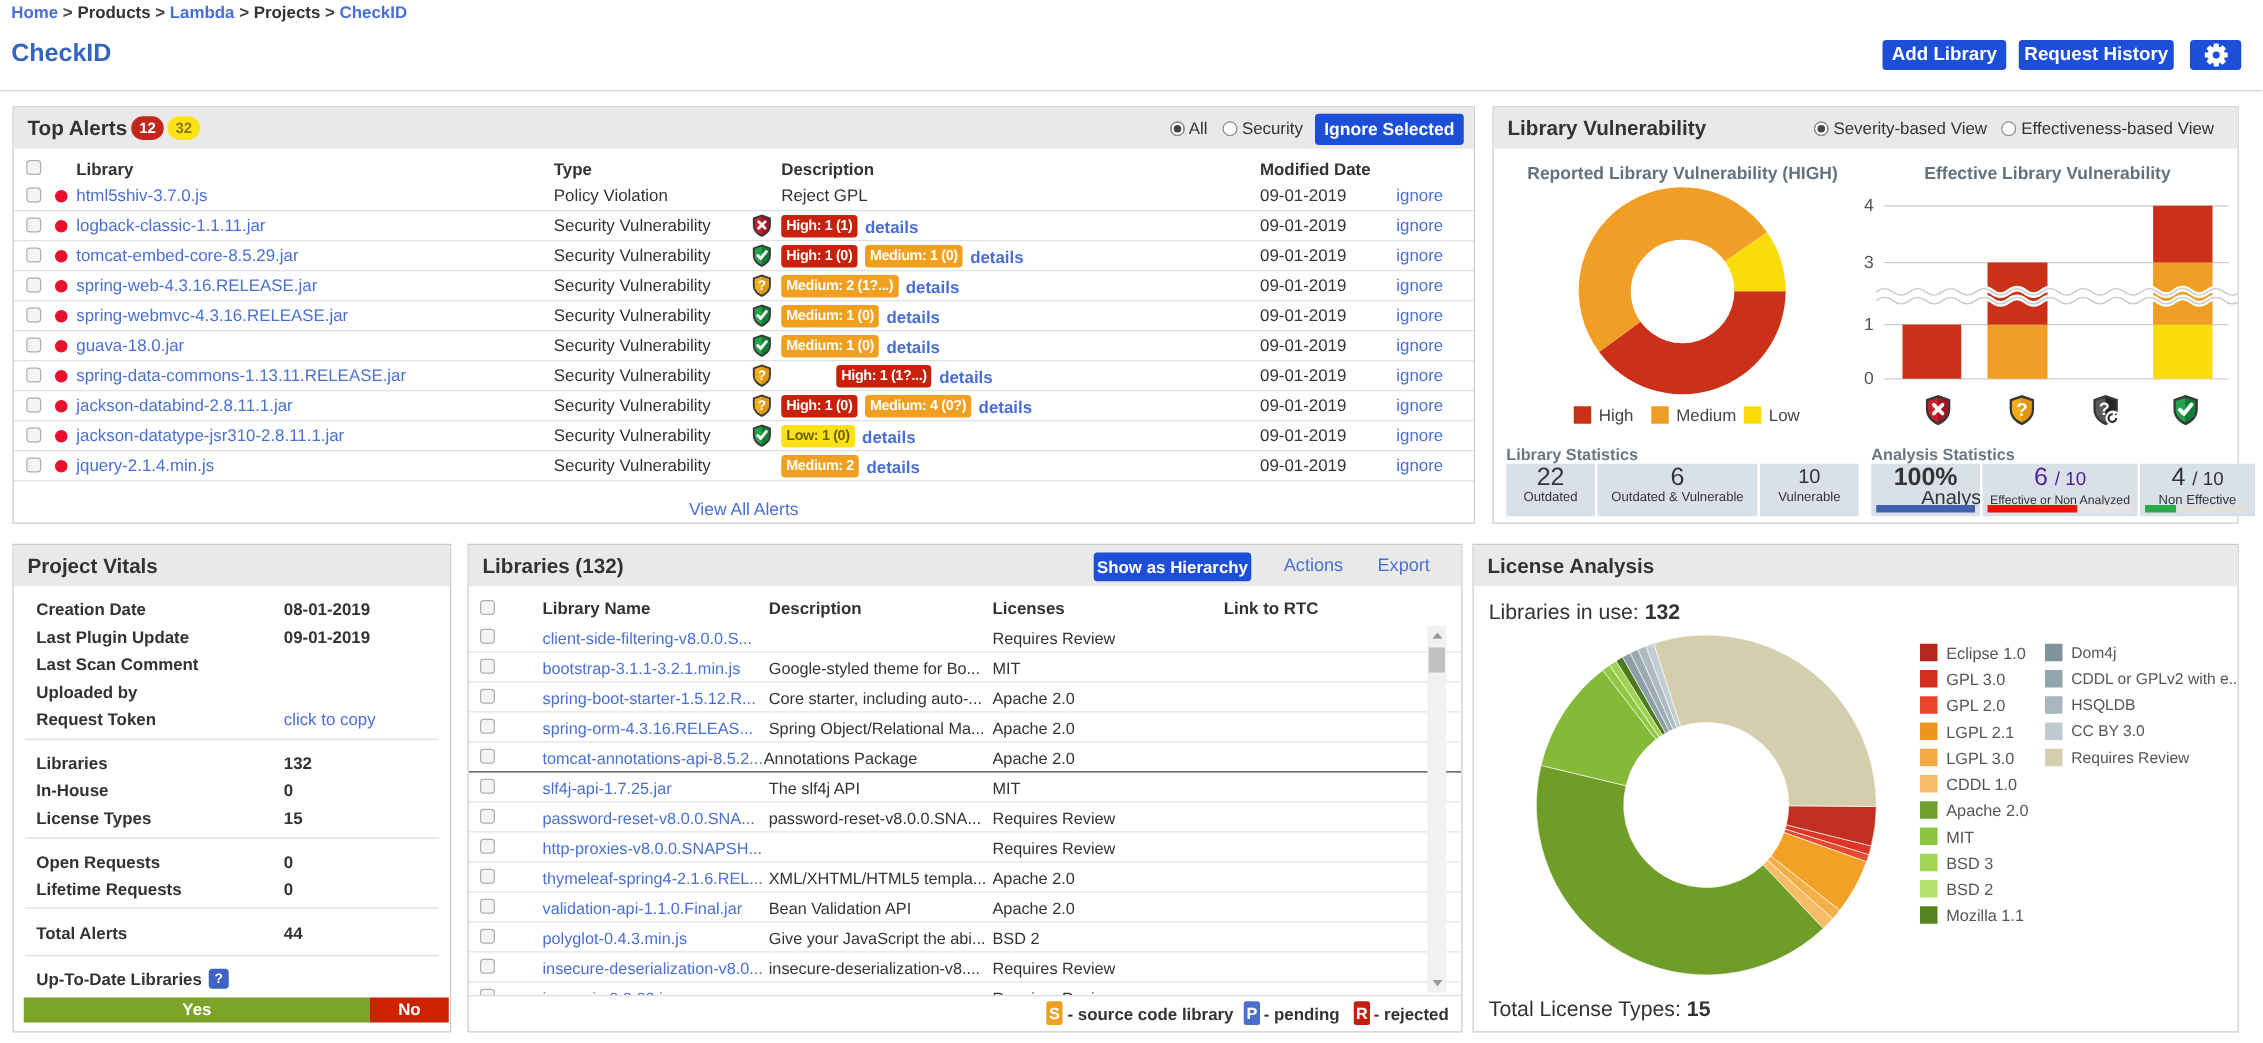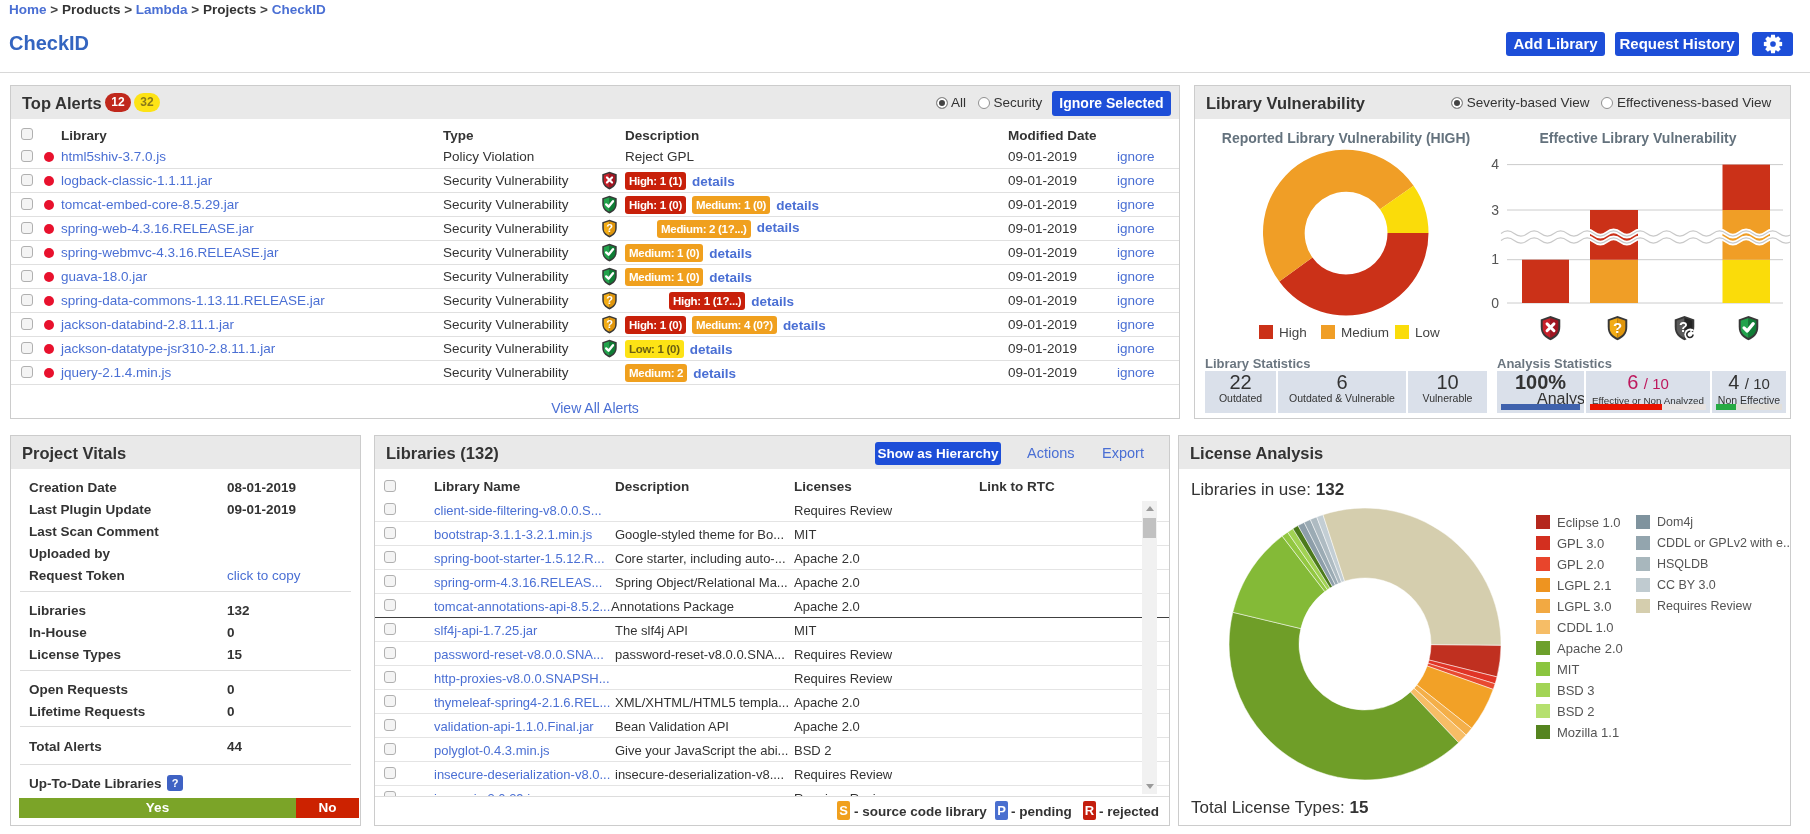--- a/index.html
+++ b/index.html
@@ -124,21 +124,21 @@
                 <path d="M10 2.4 L17 4.8 V10.2 C17 14.9 14.1 17.8 10 19.6 C5.9 17.8 3 14.9 3 10.2 V4.8 Z"></path>
               </clipPath>
             </defs>
             <path d="M10 .6 L18.5 3.6 V10.2 C18.5 16 15 19.5 10 21.6 C5 19.5 1.5 16 1.5 10.2 V3.6 Z" fill="#383838"></path>
             <g clip-path="url(#sh3)">
               <rect x="0" y="0" width="10" height="22" fill="#f3ac15"></rect>
               <rect x="10" y="0" width="10" height="22" fill="#e0960c"></rect>
             </g>
             <text x="10" y="15" text-anchor="middle" font-size="13" font-weight="bold" fill="#fff" font-family="Liberation Sans">?</text>
           </svg></span>
-        <span style="position:absolute;left:614px;top:3px;white-space:nowrap;display:flex;gap:6px;align-items:flex-start;margin-left:32px;">
+        <span style="position:absolute;left:614px;top:3px;white-space:nowrap;display:flex;gap:6px;align-items:center;">
           <span class="badge b-org">Medium: 2 (1?...)</span>
           <a class="blue" style="font-size:13.5px;font-weight:bold;">details</a>
         </span>
         <span style="position:absolute;left:997px;top:4px;font-size:13.5px;color:#333;">09-01-2019</span>
         <a class="blue" style="position:absolute;left:1106px;top:4px;font-size:13.5px;">ignore</a>
       </div>
 <div style="position:relative;height:24px;border-bottom:1px solid #e0e0e0;">
         <span class="chk" style="position:absolute;left:10px;top:5px;"></span>
         <span style="position:absolute;left:33px;top:7px;width:10px;height:10px;border-radius:50%;background:#e8112d;"></span>
         <a class="blue" style="position:absolute;left:50px;top:4px;font-size:13.5px;">spring-webmvc-4.3.16.RELEASE.jar</a>
@@ -375,34 +375,34 @@
       <div style="position:absolute;left:302px;top:270px;font-size:13px;font-weight:bold;color:#6b7680;">Analysis Statistics</div>
       <div style="position:absolute;left:10px;top:285px;width:71px;height:42px;background:#dae0ea;text-align:center;">
         <div style="font-size:20px;color:#333;margin-top:1px;line-height:20px;">22</div>
         <div style="font-size:10.5px;line-height:11px;color:#333;margin-top:1px;white-space:nowrap;overflow:hidden;">Outdated</div>
       </div>
       <div style="position:absolute;left:83px;top:285px;width:128px;height:42px;background:#dae0ea;text-align:center;">
         <div style="font-size:20px;color:#333;margin-top:1px;line-height:20px;">6</div>
         <div style="font-size:10.5px;line-height:11px;color:#333;margin-top:1px;white-space:nowrap;overflow:hidden;">Outdated &amp; Vulnerable</div>
       </div>
       <div style="position:absolute;left:213px;top:285px;width:79px;height:42px;background:#dae0ea;text-align:center;">
-        <div style="font-size:20px;color:#333;margin-top:1px;line-height:20px;">10</div>
+        <div style="font-size:16px;color:#333;margin-top:1px;line-height:20px;">10</div>
         <div style="font-size:10.5px;line-height:11px;color:#333;margin-top:1px;white-space:nowrap;overflow:hidden;">Vulnerable</div>
       </div>
       <div style="position:absolute;left:302px;top:285px;width:87px;height:42px;background:#dae0ea;text-align:center;">
         <div style="font-size:20px;color:#333;margin-top:1px;line-height:20px;"><b>100%</b></div>
         <div style="font-size:16px;line-height:11px;color:#333;margin-top:1px;white-space:nowrap;overflow:hidden;padding-left:40px;">Analysis Coverage</div>
         <div style="position:absolute;left:4px;right:4px;bottom:3px;font-size:0;"><span style="display:inline-block;height:6px;width:100%;background:#3f62ad;vertical-align:top;"></span></div>
       </div>
       <div style="position:absolute;left:391px;top:285px;width:124px;height:42px;background:#dae0ea;text-align:center;">
-        <div style="font-size:20px;color:#be185d;margin-top:1px;line-height:20px;">6 <span style="font-size:15px;">/ 10</span></div>
+        <div style="font-size:20px;color:#4c1d95;margin-top:1px;line-height:20px;">6 <span style="font-size:15px;">/ 10</span></div>
         <div style="font-size:9.8px;line-height:11px;color:#333;margin-top:1px;white-space:nowrap;overflow:hidden;">Effective or Non Analyzed</div>
         <div style="position:absolute;left:4px;right:4px;bottom:3px;font-size:0;"><span style="display:inline-block;height:6px;width:62%;background:#ea1400;vertical-align:top;"></span><span style="display:inline-block;height:6px;width:38%;background:#e7e3e2;vertical-align:top;"></span></div>
       </div>
-      <div style="position:absolute;left:517px;top:285px;width:74px;height:42px;background:#dae0ea;text-align:center;">
+      <div style="position:absolute;left:517px;top:285px;width:92px;height:42px;background:#dae0ea;text-align:center;">
         <div style="font-size:20px;color:#333;margin-top:1px;line-height:20px;">4 <span style="font-size:15px;">/ 10</span></div>
         <div style="font-size:10.5px;line-height:11px;color:#333;margin-top:1px;white-space:nowrap;overflow:hidden;">Non Effective</div>
         <div style="position:absolute;left:4px;right:4px;bottom:3px;font-size:0;"><span style="display:inline-block;height:6px;width:30%;background:#27ab44;vertical-align:top;"></span><span style="display:inline-block;height:6px;width:70%;background:#e2dfda;vertical-align:top;"></span></div>
       </div>
     </div>
 </div>
 
 <div class="panel" id="vitals" style="left:10px;top:435px;width:351px;height:391px;">
   <div class="phead"></div>
   <div class="ptitle">Project Vitals</div>

